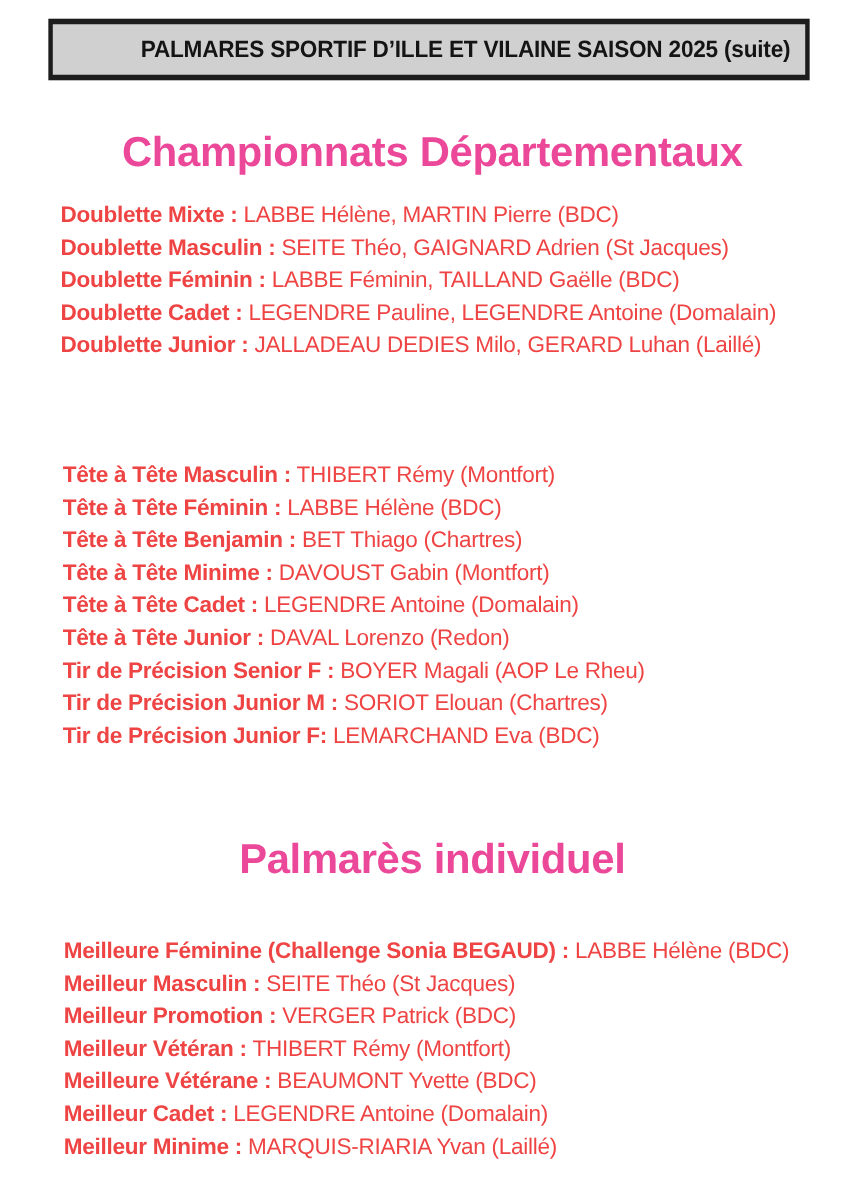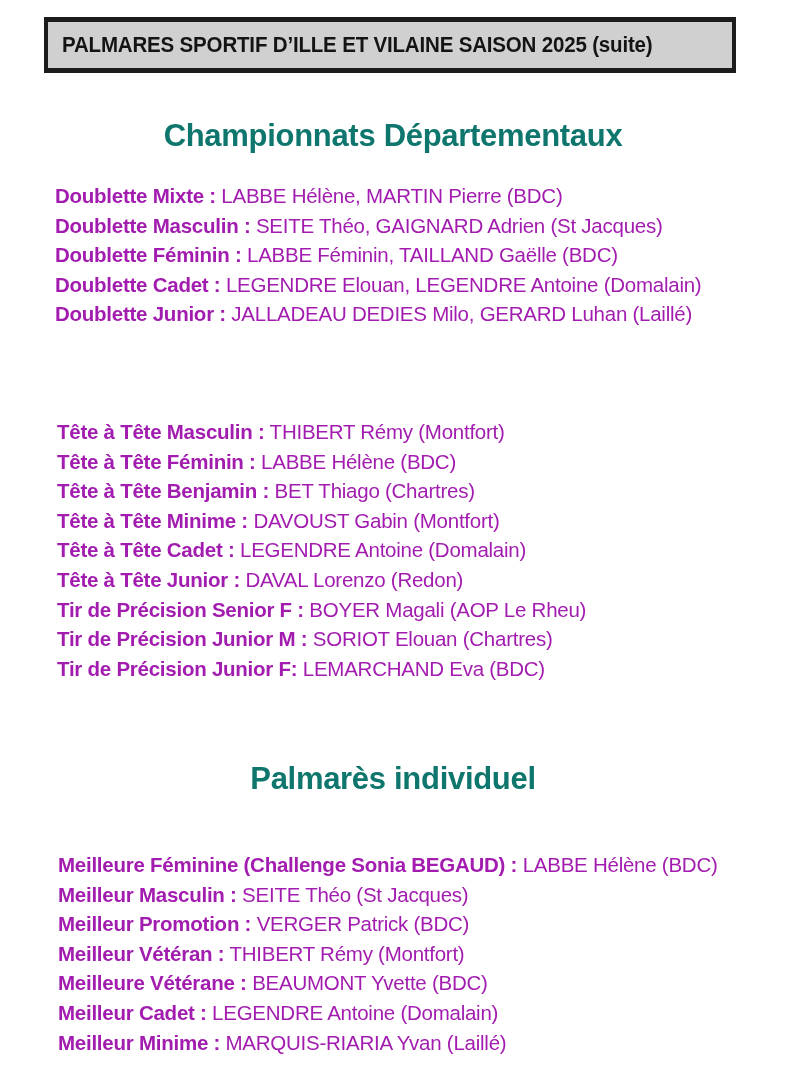--- a/index.html
+++ b/index.html
@@ -24,52 +24,52 @@
     width: 692px;
     height: 56px;
     box-sizing: border-box;
     background: #d0d0d0;
     border-top: 5px solid #1c1c1c;
     border-bottom: 5px solid #1c1c1c;
     border-left: 4px solid #1c1c1c;
     border-right: 4px solid #1c1c1c;
     display: flex;
     align-items: center;
-    justify-content: flex-start;
+    justify-content: flex-end;
   }
   .header-title {
     font-size: 21.5px;
     font-weight: bold;
     letter-spacing: -0.2px;
     white-space: nowrap;
     transform: scaleX(0.955);
     transform-origin: center;
     color: #141414;
   }
 
   
   .section-heading {
     position: absolute;
     width: 100%;
     text-align: center;
-    font-size: 31px;
+    font-size: 38px;
     font-weight: bold;
-    color: #0f766e;
+    color: #ec4899;
     letter-spacing: -0.3px;
   }
   #heading-championnats { top: 118px; }
   #heading-palmares { top: 761px; }
 
   
   .entry-block {
     position: absolute;
     font-size: 20.5px;
     line-height: 29.6px;
     white-space: nowrap;
-    color: #a21caf;
+    color: #ef4444;
   }
   #block-doublette { left: 55px; top: 181px; }
   #block-tete      { left: 57px; top: 417px; }
   #block-meilleur  { left: 58px; top: 850px; }
 
   .entry-line {
     height: 29.6px;
     letter-spacing: -0.25px;
   }
   .entry-label {
@@ -85,21 +85,21 @@
 <div class="header-box">
   <span class="header-title">PALMARES SPORTIF D’ILLE ET VILAINE SAISON 2025 (suite)</span>
 </div>
 
 <div class="section-heading" id="heading-championnats">Championnats Départementaux</div>
 
 <div class="entry-block" id="block-doublette">
     <div class="entry-line"><span class="entry-label">Doublette Mixte :</span><span class="entry-value"> LABBE Hélène, MARTIN Pierre (BDC)</span></div>
     <div class="entry-line"><span class="entry-label">Doublette Masculin :</span><span class="entry-value"> SEITE Théo, GAIGNARD Adrien (St Jacques)</span></div>
     <div class="entry-line"><span class="entry-label">Doublette Féminin :</span><span class="entry-value"> LABBE Féminin, TAILLAND Gaëlle (BDC)</span></div>
-    <div class="entry-line"><span class="entry-label">Doublette Cadet :</span><span class="entry-value"> LEGENDRE Elouan, LEGENDRE Antoine (Domalain)</span></div>
+    <div class="entry-line"><span class="entry-label">Doublette Cadet :</span><span class="entry-value"> LEGENDRE Pauline, LEGENDRE Antoine (Domalain)</span></div>
     <div class="entry-line"><span class="entry-label">Doublette Junior :</span><span class="entry-value"> JALLADEAU DEDIES Milo, GERARD Luhan (Laillé)</span></div>
   </div>
 
 <div class="entry-block" id="block-tete">
     <div class="entry-line"><span class="entry-label">Tête à Tête Masculin :</span><span class="entry-value"> THIBERT Rémy (Montfort)</span></div>
     <div class="entry-line"><span class="entry-label">Tête à Tête Féminin :</span><span class="entry-value"> LABBE Hélène (BDC)</span></div>
     <div class="entry-line"><span class="entry-label">Tête à Tête Benjamin :</span><span class="entry-value"> BET Thiago (Chartres)</span></div>
     <div class="entry-line"><span class="entry-label">Tête à Tête Minime :</span><span class="entry-value"> DAVOUST Gabin (Montfort)</span></div>
     <div class="entry-line"><span class="entry-label">Tête à Tête Cadet :</span><span class="entry-value"> LEGENDRE Antoine (Domalain)</span></div>
     <div class="entry-line"><span class="entry-label">Tête à Tête Junior :</span><span class="entry-value"> DAVAL Lorenzo (Redon)</span></div>

